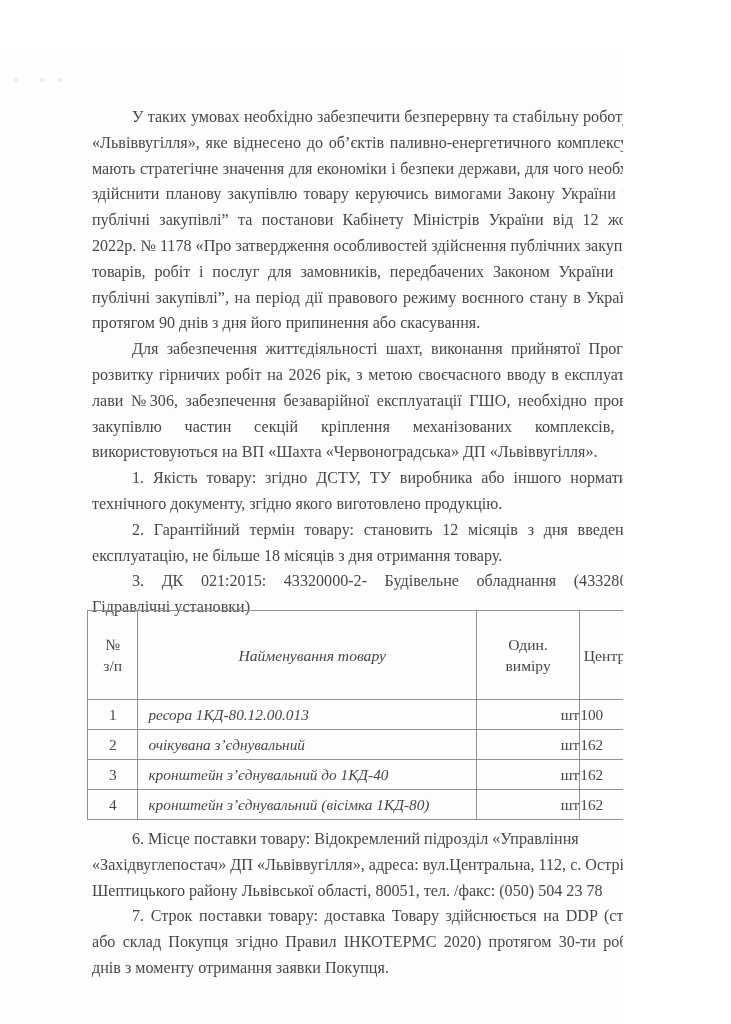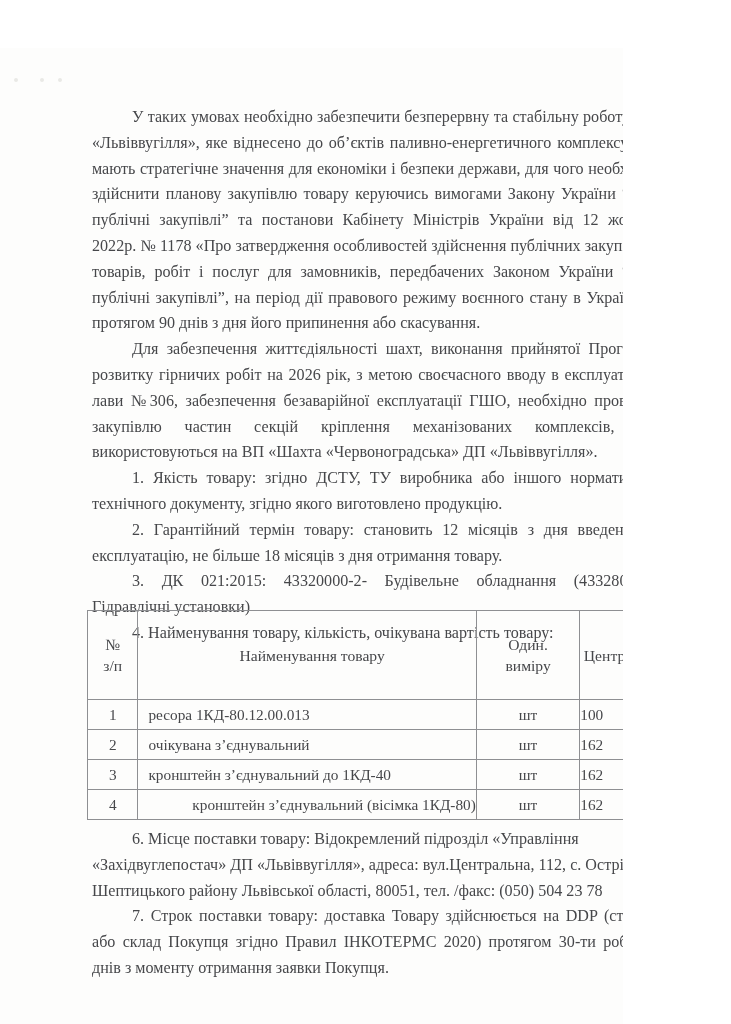--- a/index.html
+++ b/index.html
@@ -82,25 +82,25 @@
     vertical-align: middle;
     line-height: 21px;
     font-size: 15.6px;
   }
   table.goods tbody td {
     height: 29px;
     vertical-align: middle;
     line-height: 20px;
   }
   .c-num   { width: 51px;  text-align: center; }
-  .c-name  { width: 337px; text-align: left; padding-left: 10px !important; }
-  .c-unit  { width: 105px; text-align: center; }
+  .c-name  { width: 337px; text-align: left; padding-left: 10px !important; font-style: italic; }
+  .c-unit  { width: 105px; text-align: right; }
   .c-qty   { width: 86px;  text-align: left; }
 
-  tbody tr:last-child .c-name { text-align: right; }
+  tbody tr:last-child .c-name { text-align: left; }
 
   .after-table {
     position: absolute;
     left: 92px;
     top: 778px;
     width: 568px;
   }
   .after-table p.para { text-align: justify; }
   .after-table p.loose { text-align: left; }
 </style>
@@ -114,21 +114,20 @@
     <span></span>
     <span></span>
   </div>
 
   <div class="content">
     <p class="para">У таких умовах необхідно забезпечити безперервну та стабільну роботу ДП «Львіввугілля», яке віднесено до об’єктів паливно-енергетичного комплексу, що мають стратегічне значення для економіки і безпеки держави, для чого необхідно здійснити планову закупівлю товару керуючись вимогами Закону України “Про публічні закупівлі” та постанови Кабінету Міністрів України від 12 жовтня 2022р. № 1178 «Про затвердження особливостей здійснення публічних закупівель товарів, робіт і послуг для замовників, передбачених Законом України “Про публічні закупівлі”, на період дії правового режиму воєнного стану в Україні та протягом 90 днів з дня його припинення або скасування.</p>
     <p class="para">Для забезпечення життєдіяльності шахт, виконання прийнятої Програми розвитку гірничих робіт на 2026 рік, з метою своєчасного вводу в експлуатацію лави №306, забезпечення безаварійної експлуатації ГШО, необхідно провести закупівлю частин секцій кріплення механізованих комплексів, які використовуються на ВП «Шахта «Червоноградська» ДП «Львіввугілля».</p>
     <p class="para">1. Якість товару: згідно ДСТУ, ТУ виробника або іншого нормативно-технічного документу, згідно якого виготовлено продукцію.</p>
     <p class="para">2. Гарантійний термін товару: становить 12 місяців з дня введення в експлуатацію, не більше 18 місяців з дня отримання товару.</p>
     <p class="para">3. ДК 021:2015: 43320000-2- Будівельне обладнання (43328000-8 Гідравлічні установки)</p>
-    <p class="para">4. Найменування товару, кількість, очікувана вартість товару:</p>
   </div>
 
   <div class="table-wrap">
     <table class="goods">
       <thead>
         <tr>
           <th class="c-num">
             <div>№</div>
             <div>з/п</div>
           </th>

